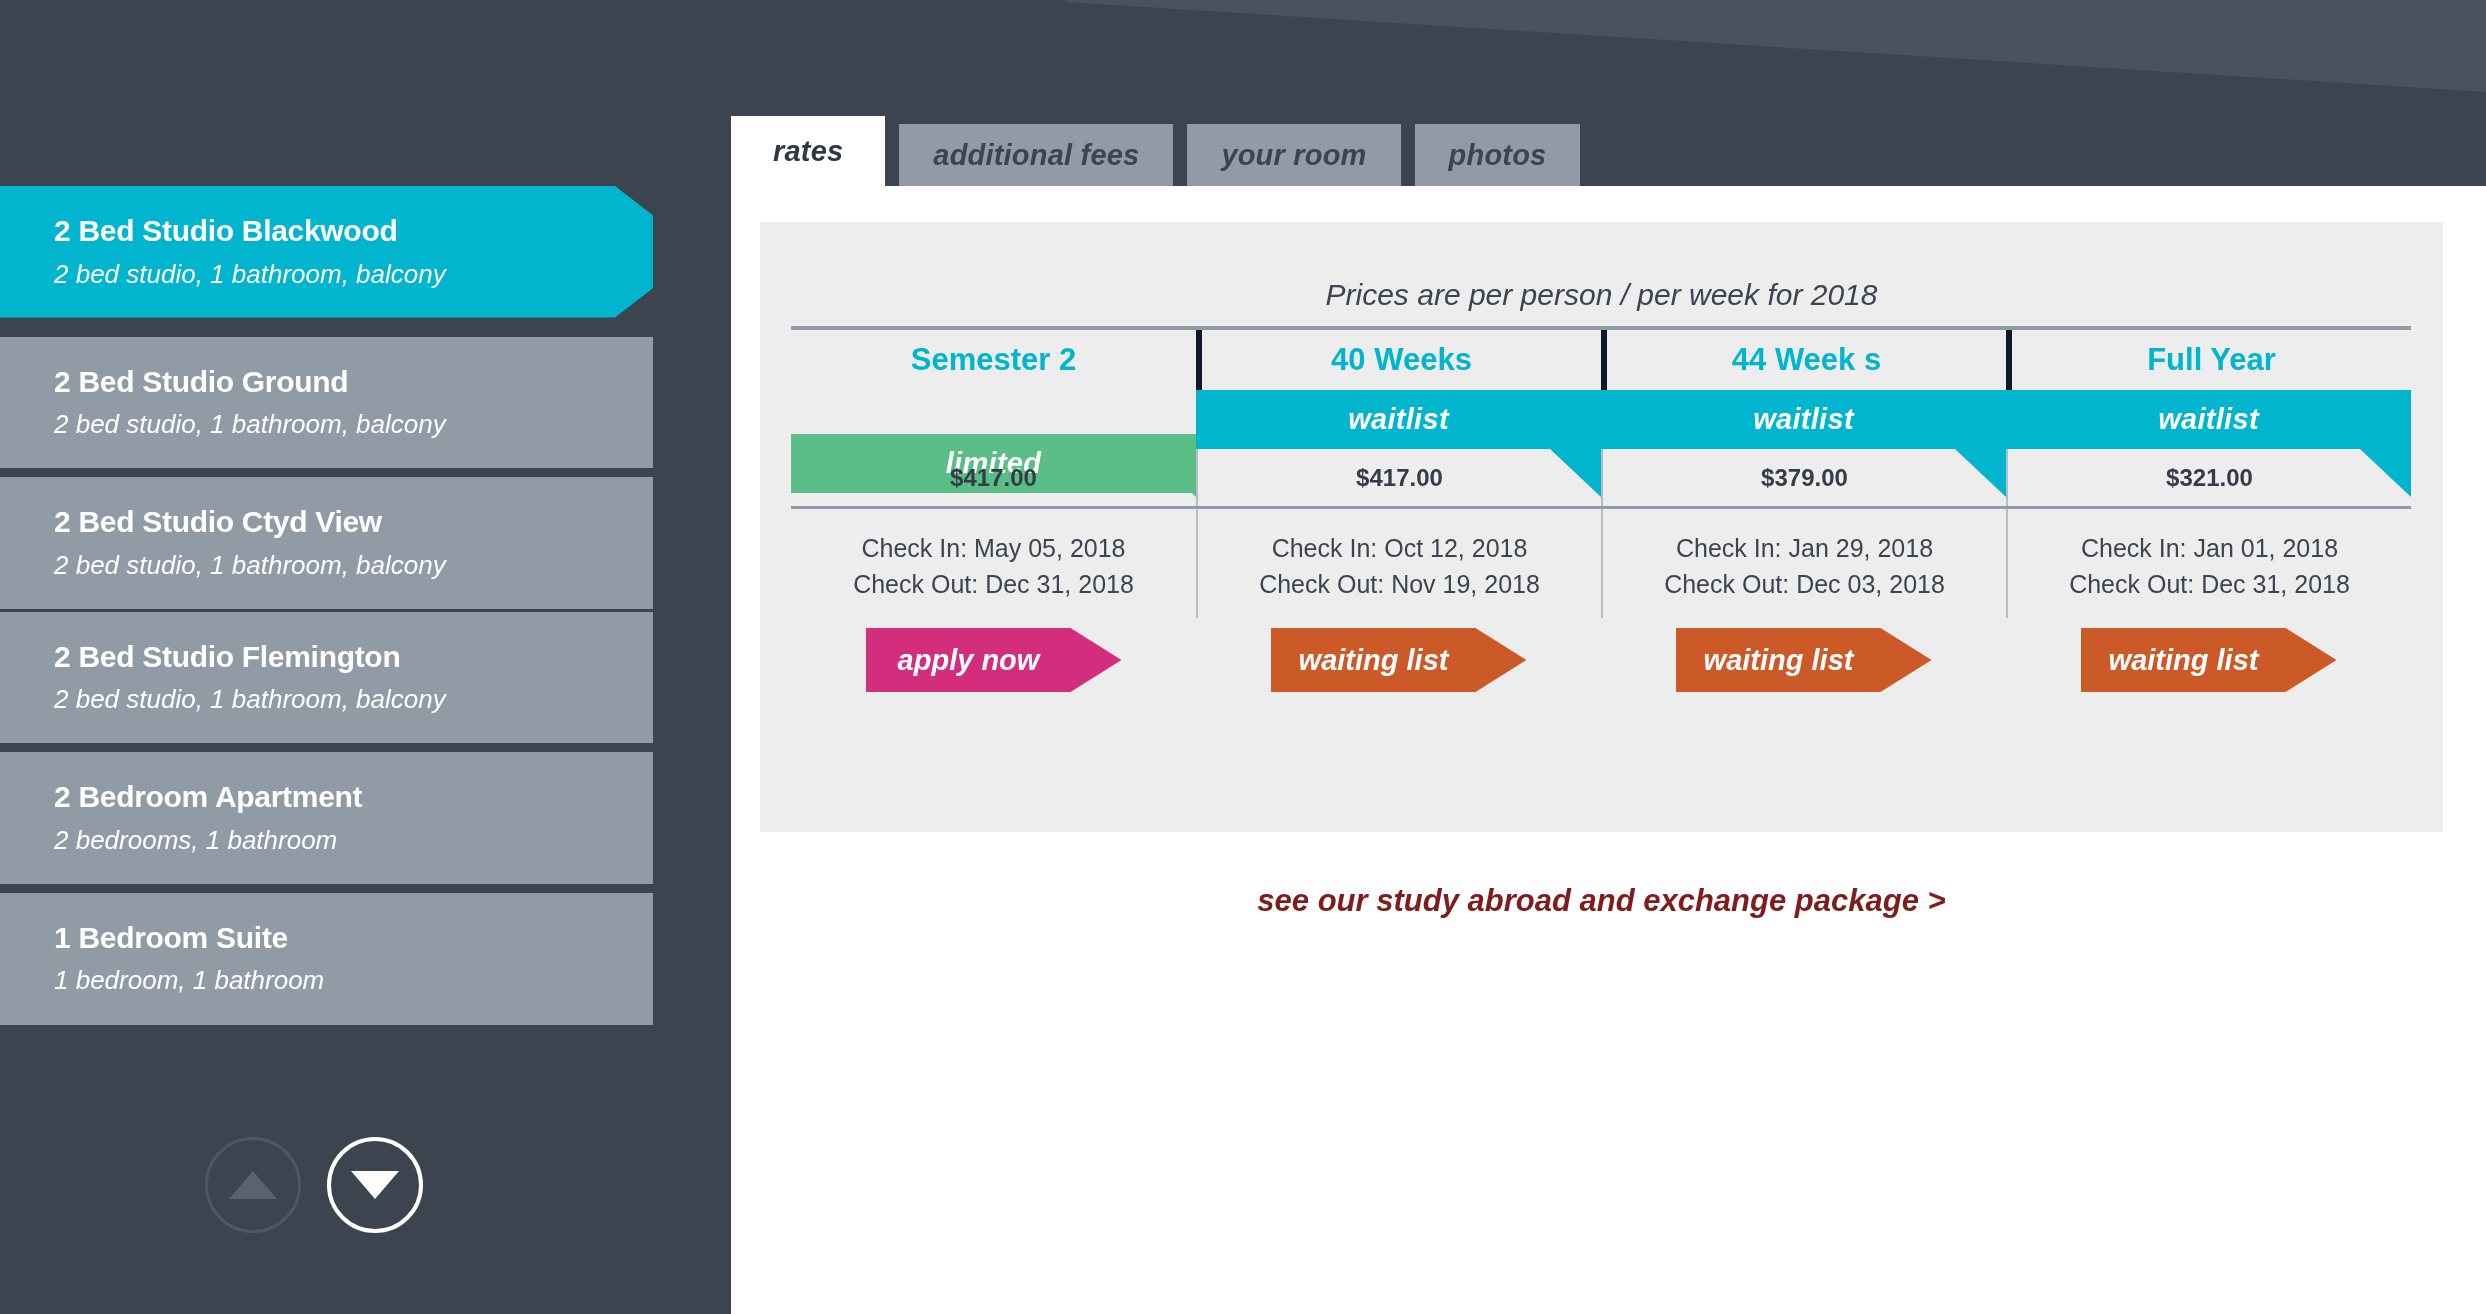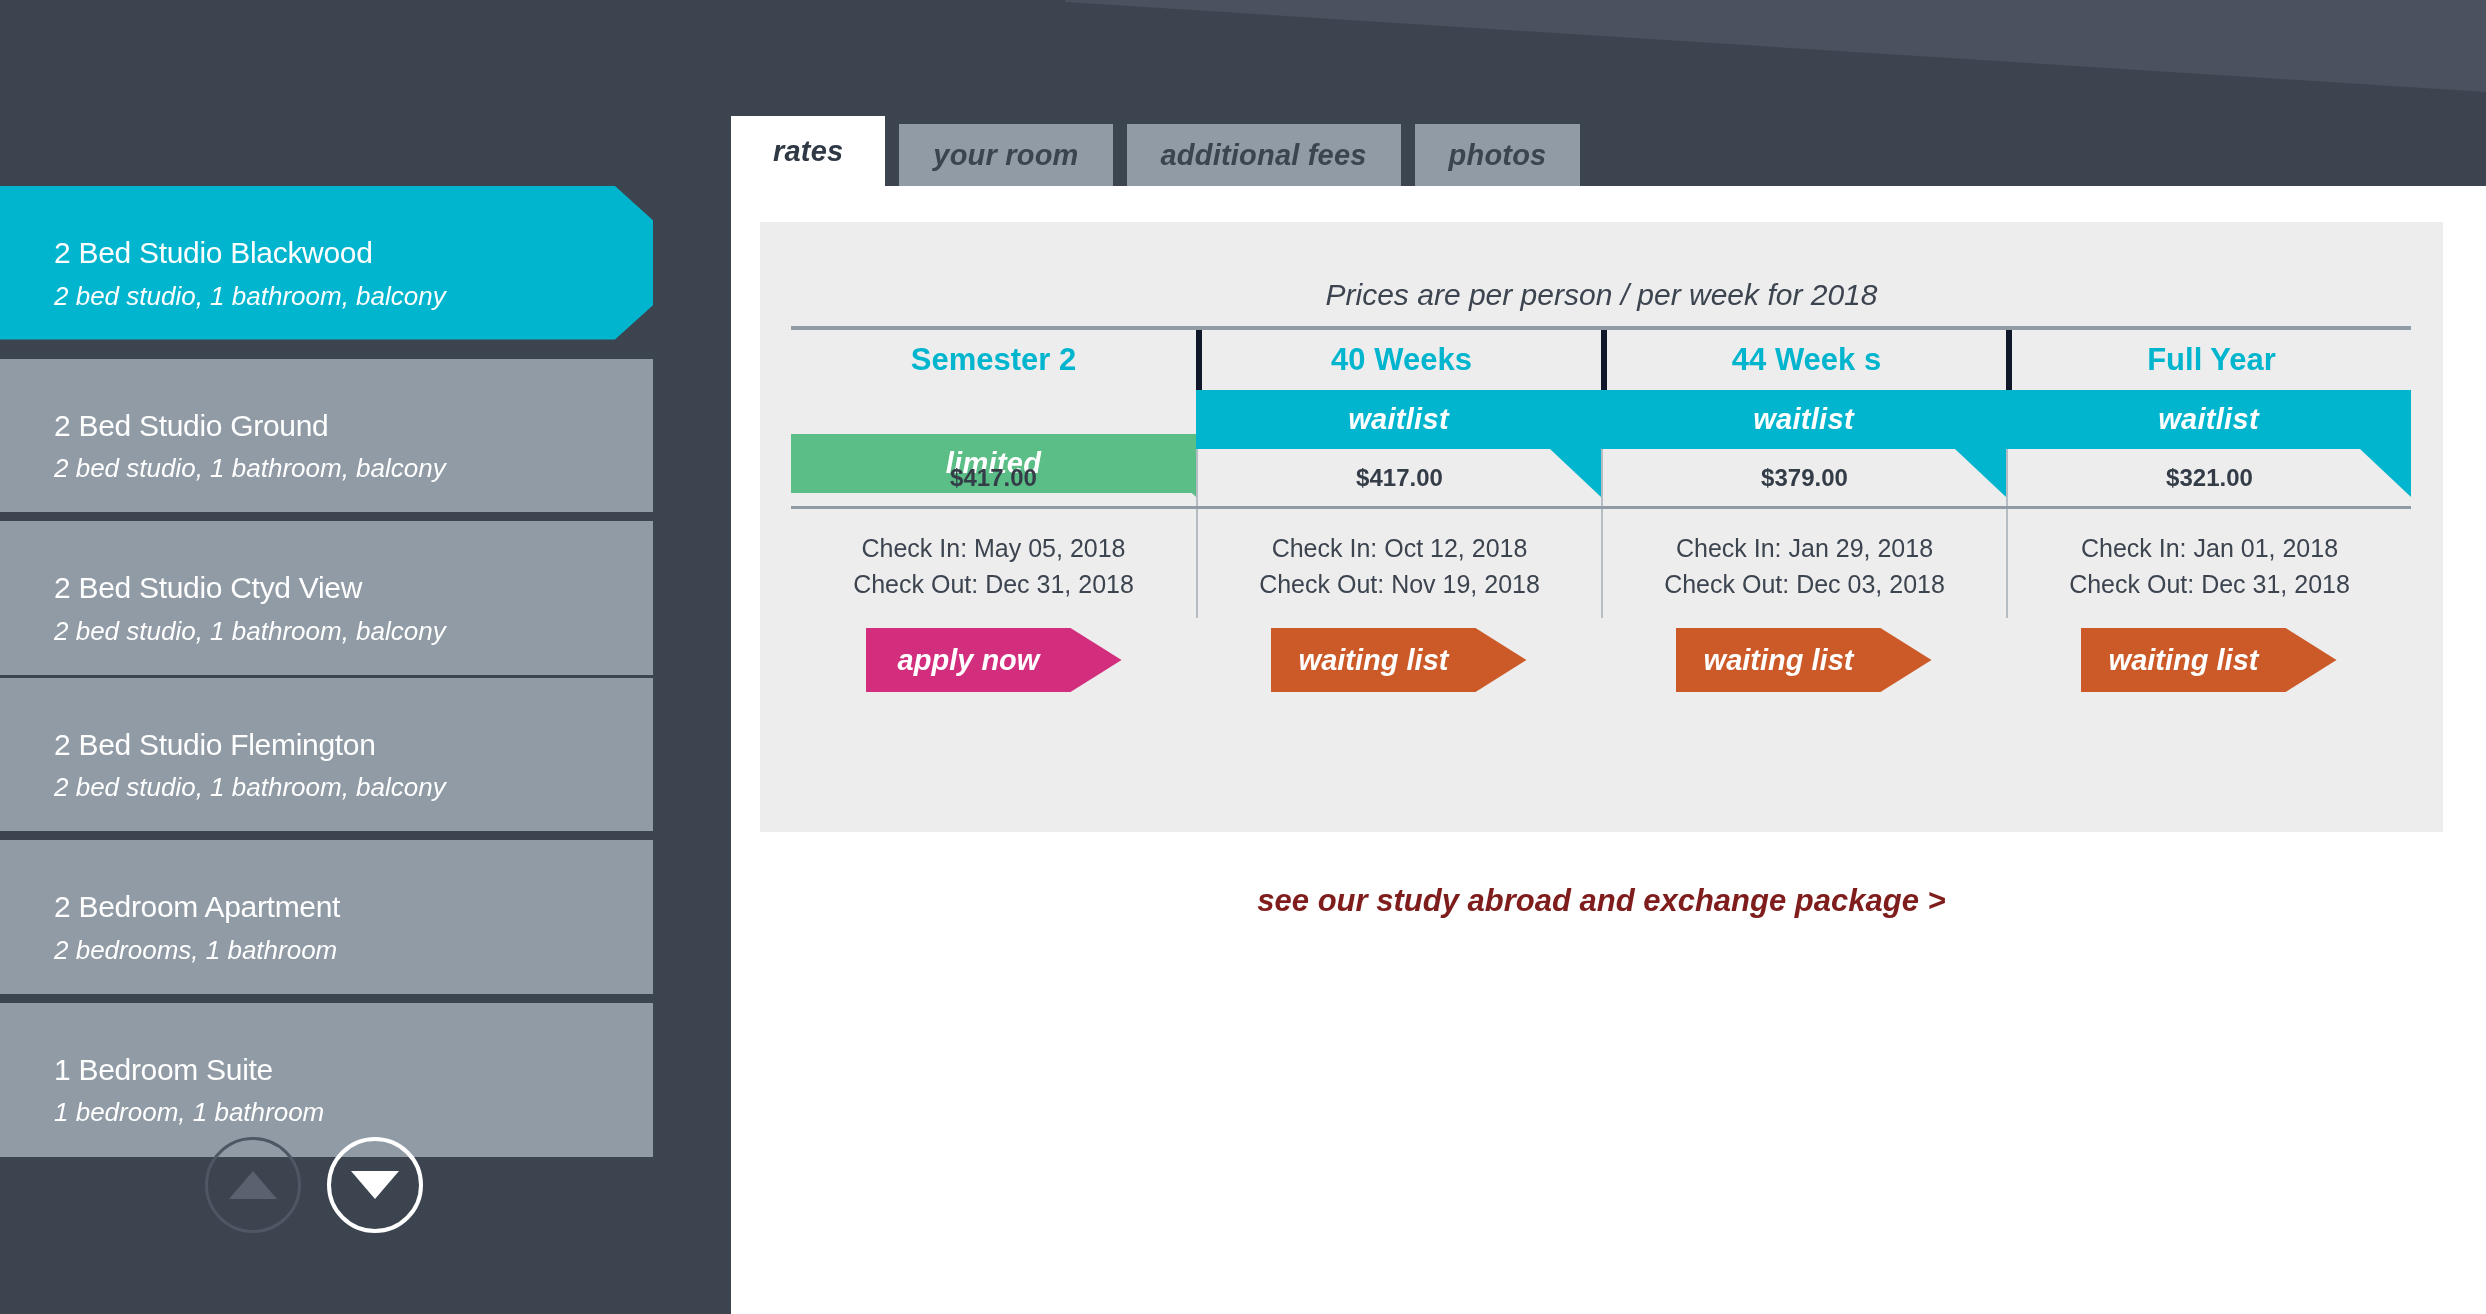--- a/index.html
+++ b/index.html
@@ -47,22 +47,22 @@
   }
   .room-item.active {
     background: #00b5cd;
     width: 653px;
     margin-bottom: 19px;
     clip-path: polygon(0 0, 615px 0, 700px 50%, 615px 100%, 0 100%);
     padding-right: 90px;
   }
   .room-item.tight { margin-bottom: 3px; }
   .room-name {
-    font-size: 30px; font-weight: normal; letter-spacing: -0.3px;
-    line-height: 1.25; white-space: nowrap; margin-top: 22px;
+    font-size: 30px; font-weight: bold; letter-spacing: -0.3px;
+    line-height: 1.25; white-space: nowrap;
   }
   .room-desc {
     font-size: 26px; font-style: italic; font-weight: 400;
     line-height: 1.35; margin-top: 7px; white-space: nowrap;
   }
 
   
   .nav-arrows {
     position: absolute; left: 205px; top: 1137px;
     display: flex; gap: 26px; align-items: center;
@@ -244,22 +244,22 @@
         <div class="tri up"></div>
       </div>
       <div class="nav-circle down">
         <div class="tri down"></div>
       </div>
     </div>
   </div>
 
   <div class="tabbar" id="tabbar">
       <div class="tab active">rates</div>
+      <div class="tab">additional fees</div>
       <div class="tab">your room</div>
-      <div class="tab">additional fees</div>
       <div class="tab">photos</div>
     </div>
 
   <div class="rates-panel">
     <div class="rates-caption">Prices are per person / per week for 2018</div>
 
     <div class="rates-table">
       <div class="rates-row hdr-row" id="row-headers">
           <div class="rcol">
             <div class="hdr-cell">Semester 2</div>

